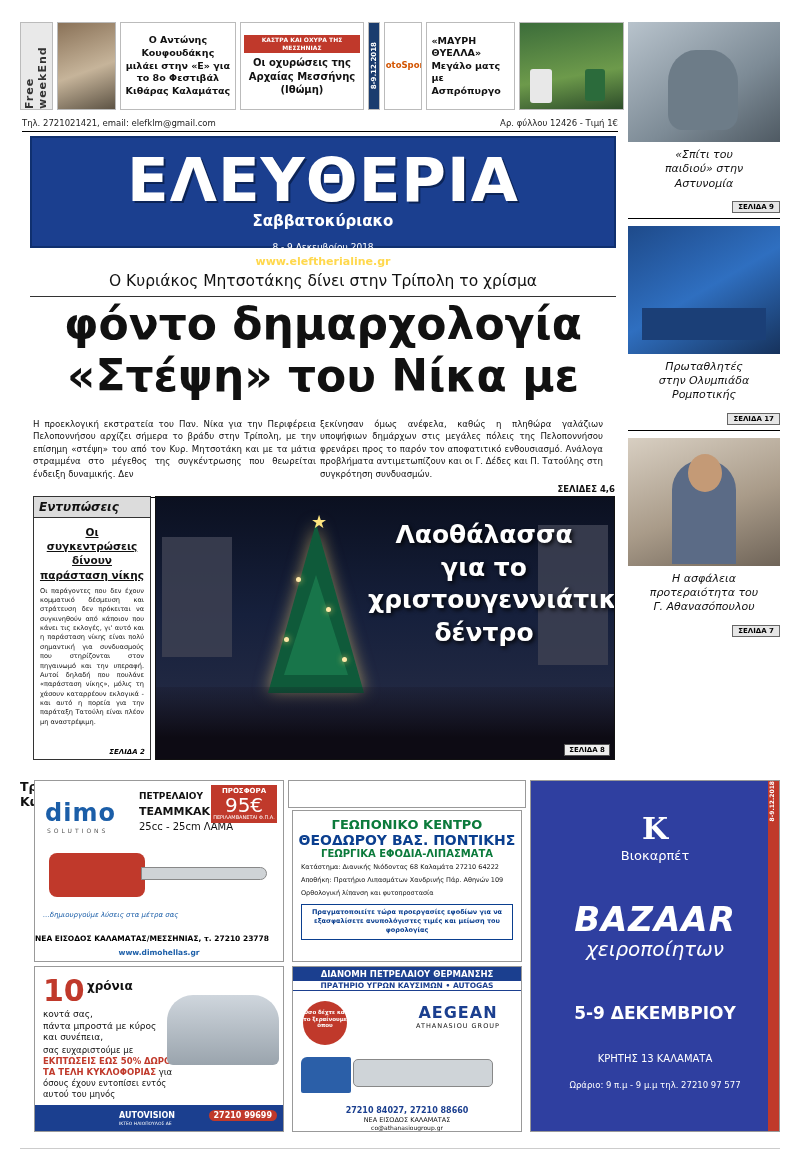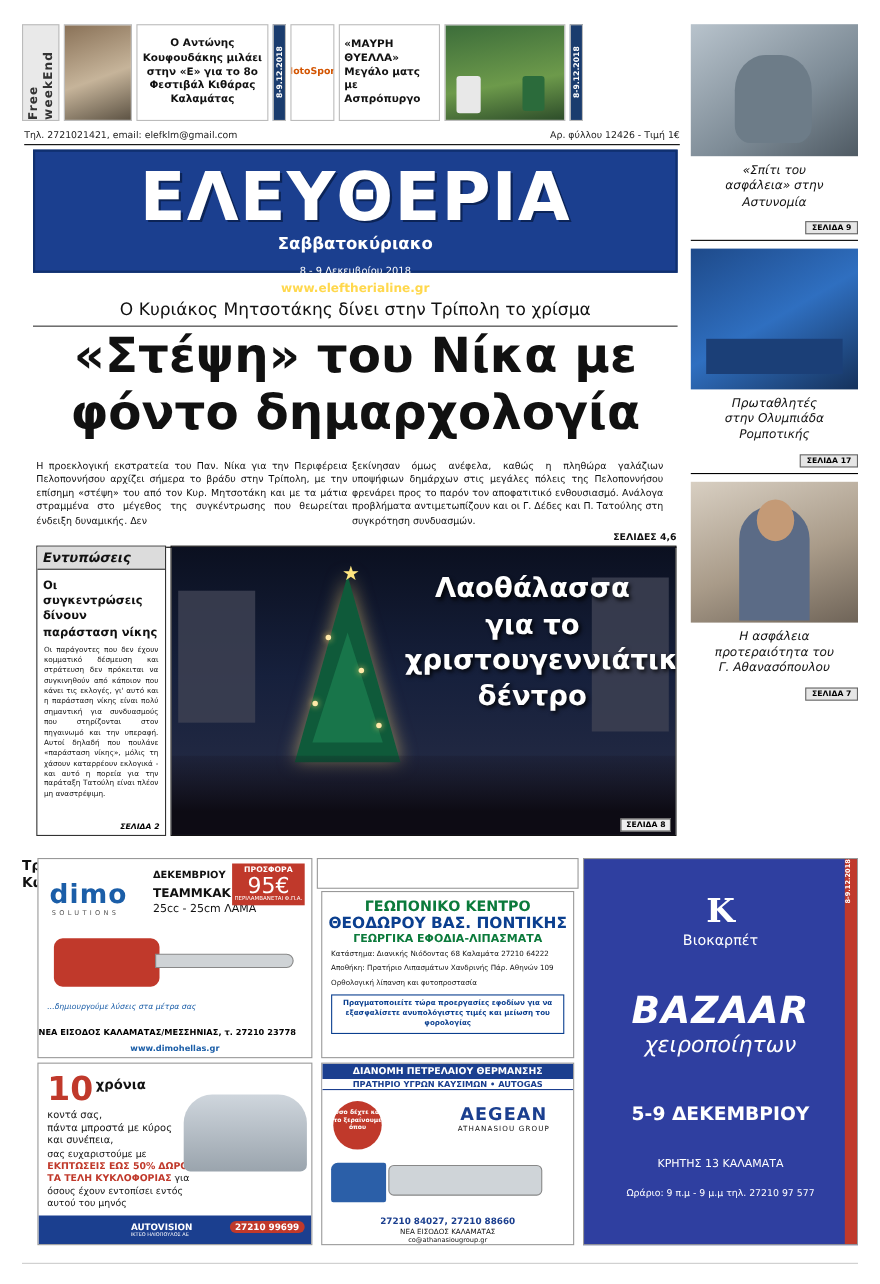--- a/index.html
+++ b/index.html
@@ -87,22 +87,22 @@
   
   .impress {
     position:absolute; left:33px; top:496px; width:118px; height:264px;
     border:1px solid #333; background:#fff;
   }
   .impress-hd {
     background:#dcdcdc; border-bottom:1px solid #333; font-style:italic;
     font-size:12px; font-weight:bold; padding:3px 5px; color:#111;
   }
   .impress-title {
-    text-align:left; font-size:10.5px; font-weight:bold; line-height:1.35;
-    padding:7px 5px 5px; color:#111;
+    text-align:center; font-size:10.5px; font-weight:bold; line-height:1.35;
+    padding:7px 5px 5px; color:#111;text-decoration:underline;
   }
   .impress-body { font-size:6.6px; line-height:1.42; text-align:justify; padding:0 6px; color:#111;}
   .impress-page { position:absolute; right:5px; bottom:3px; font-size:7px; font-style:italic; font-weight:bold;}
 
   
   .bigphoto {
     position:absolute; left:155px; top:496px; width:460px; height:264px;
     background:linear-gradient(180deg,#0b1020 0%,#16203c 45%,#2a2f47 100%);
     overflow:hidden; border:1px solid #111;
   }
@@ -232,20 +232,24 @@
 <body>
 
 <div class="page">
 
   <div class="topstrip">
     <div class="ts-cell ts-free">
       <span>Free weekEnd</span>
     </div>
     <div class="ts-cell ts-photo"></div>
     <div class="ts-cell ts-text1">Ο Αντώνης Κουφουδάκης μιλάει στην «Ε» για το 8ο Φεστιβάλ Κιθάρας Καλαμάτας</div>
+    <div class="ts-cell ts-text2">
+      <div class="ts-redbar">ΚΑΣΤΡΑ ΚΑΙ ΟΧΥΡΑ ΤΗΣ ΜΕΣΣΗΝΙΑΣ</div>
+      <div>Οι οχυρώσεις της Αρχαίας Μεσσήνης (Ιθώμη)</div>
+    </div>
     <div class="ts-cell ts-vert">
       <span>8-9.12.2018</span>
     </div>
     <div class="ts-cell ts-sportlogo">
       <span>NotoSport</span>
     </div>
     <div class="ts-cell ts-text3">
       <div class="ts-quote">«ΜΑΥΡΗ ΘΥΕΛΛΑ»</div>
       <div>Μεγάλο ματς με Ασπρόπυργο</div>
     </div>
@@ -262,22 +266,22 @@
 
   <div class="masthead">
     <div class="mast-title">ΕΛΕΥΘΕΡΙΑ</div>
     <div class="mast-sub">Σαββατοκύριακο</div>
     <div class="mast-date">8 - 9 Δεκεμβρίου 2018</div>
     <div class="mast-web">www.eleftherialine.gr</div>
   </div>
 
   <div class="kicker">Ο Κυριάκος Μητσοτάκης δίνει στην Τρίπολη το χρίσμα</div>
   <div class="headline">
+    <div>φόντο δημαρχολογία</div>
     <div>«Στέψη» του Νίκα με</div>
-    <div>φόντο δημαρχολογία</div>
   </div>
 
   <div class="lead">
     <div class="col">Η προεκλογική εκστρατεία του Παν. Νίκα για την Περιφέρεια Πελοποννήσου αρχίζει σήμερα το βράδυ στην Τρίπολη, με την επίσημη «στέψη» του από τον Κυρ. Μητσοτάκη και με τα μάτια στραμμένα στο μέγεθος της συγκέντρωσης που θεωρείται ένδειξη δυναμικής. Δεν</div>
     <div class="col">ξεκίνησαν όμως ανέφελα, καθώς η πληθώρα γαλάζιων υποψήφιων δημάρχων στις μεγάλες πόλεις της Πελοποννήσου φρενάρει προς το παρόν τον αποφατιτικό ενθουσιασμό. Ανάλογα προβλήματα αντιμετωπίζουν και οι Γ. Δέδες και Π. Τατούλης στη συγκρότηση συνδυασμών.</div>
   </div>
   <div class="pages-ref">ΣΕΛΙΔΕΣ 4,6</div>
 
   <div class="impress">
     <div class="impress-hd">Εντυπώσεις</div>
@@ -305,21 +309,21 @@
     </div>
     <div class="bp-page">ΣΕΛΙΔΑ 8</div>
   </div>
 
   <div class="rightcol">
 
     <div>
       <div class="rc-photo ph-child"></div>
       <div class="rc-cap">
         <div>«Σπίτι του</div>
-        <div>ασφάλεια» στην</div>
+        <div>παιδιού» στην</div>
         <div>Αστυνομία</div>
       </div>
       <div class="rc-page">
         <span>ΣΕΛΙΔΑ 9</span>
       </div>
       <div class="rc-rule"></div>
     </div>
 
     <div>
       <div class="rc-photo ph-robot"></div>
@@ -348,21 +352,21 @@
   </div>
 
   <div class="ads">
 
     <div class="trial-strip"></div>
     <div class="ad-trial">Τρίτη αναβολή της δίκης Κωνσταντινέα</div>
 
     <div class="ad ad-dimo">
       <div class="dimo-logo">dimo</div>
       <div class="dimo-sub">SOLUTIONS</div>
-      <div class="dimo-t1">ΔΕΚΕΜΒΡΙΟΥ</div>
+      <div class="dimo-t1">ΠΕΤΡΕΛΑΙΟΥ</div>
       <div class="dimo-t2">ΤΕΑΜΜΚΑΚ</div>
       <div class="dimo-t3">25cc - 25cm ΛΑΜΑ</div>
       <div class="dimo-badge">
         <div class="o">ΠΡΟΣΦΟΡΑ</div>
         <div class="p">95€</div>
         <div class="f">ΠΕΡΙΛΑΜΒΑΝΕΤΑΙ Φ.Π.Α.</div>
       </div>
       <div class="dimo-saw">
         <div class="saw-body"></div>
         <div class="saw-bar"></div>

